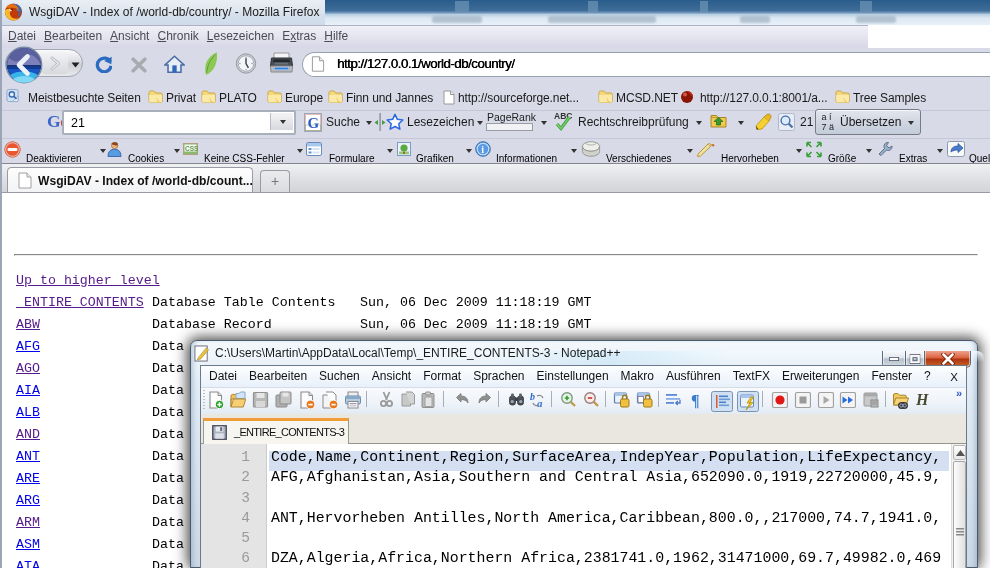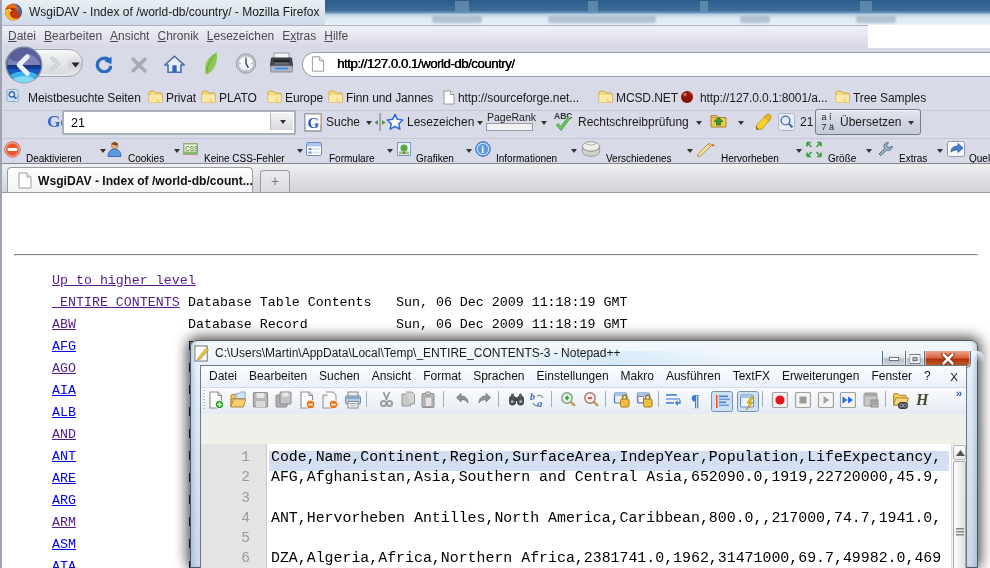--- a/index.html
+++ b/index.html
@@ -47,21 +47,21 @@
   border:1px solid #9a9aa5;border-bottom:none;border-radius:4.5px 4.5px 0 0;box-sizing:border-box;}
 #tab1 .t{position:absolute;left:30px;top:6px;font-size:12.1px;font-weight:bold;color:#111;white-space:nowrap;}
 #newtab{left:260px;top:6px;width:30px;height:23px;background:linear-gradient(180deg,#eaebed,#dadbde);
   border:1px solid #9a9aa5;border-bottom:none;border-radius:4px 4px 0 0;box-sizing:border-box;
   color:#777;font-size:14px;text-align:center;line-height:21px;}
 
 #content{left:0;top:192px;width:990px;height:376px;background:#fff;border-top:1px solid #9a9aa5;box-sizing:border-box;}
 #content h1{position:absolute;left:16px;margin:0;font-family:"Liberation Serif",serif;
   font-size:31.5px;color:#000;letter-spacing:0;top:4px;}
 #chr{left:14px;top:61px;width:964px;height:2px;border:1px solid #9a9a9a;border-color:#878787 #eee #eee #878787;box-sizing:border-box;}
-.mrow{position:absolute;font-family:"Liberation Mono",monospace;font-size:13.3px;line-height:15px;white-space:pre;margin-left:36px;}
+.mrow{position:absolute;font-family:"Liberation Mono",monospace;font-size:13.3px;line-height:15px;white-space:pre;}
 .lnk{color:#0000EE;text-decoration:underline;}
 .vis{color:#551A8B;text-decoration:underline;}
 #leftedge{left:0;top:0;width:2px;height:568px;background:#9aa5b5;}
 
 #npp{left:184px;top:331px;width:806px;height:237px;}
 #npp-shadow{left:6px;top:9px;width:788px;height:228px;border-radius:8px;
   box-shadow:0 0 13px 3px rgba(28,28,28,.78);}
 #npp-frame{left:6px;top:9px;width:788px;height:228px;border-radius:7px 7px 0 0;
   background:linear-gradient(180deg,#f3f8fc 0%,#e2ecf5 20%,#ccd8e5 100%);
   border:1px solid #4a5a6a;box-sizing:border-box;
@@ -618,20 +618,31 @@
             <path d="M1.5 14 L3.8 7 L16.5 7 L14.3 14Z" fill="#f8d478" stroke="#a8862a" stroke-width="1"></path>
             <rect x="6.5" y="11.5" width="9" height="6" rx="2.6" fill="#3a4048" stroke="#222" stroke-width=".8"></rect>
             <circle cx="9.3" cy="14.5" r="1.6" fill="none" stroke="#aab" stroke-width="1"></circle>
             <circle cx="12.7" cy="14.5" r="1.6" fill="none" stroke="#aab" stroke-width="1"></circle>
           </svg>
           <svg style="position:absolute;left:715px;top:3px" width="16" height="18" viewBox="0 0 16 18">
             <text x="0" y="14" font-size="16" font-style="italic" font-weight="bold" fill="#4a4a32" font-family="Liberation Serif,serif">H</text>
           </svg>
           <div style="position:absolute;left:755px;top:-1px;color:#2a5ac8;font-size:11px;font-weight:bold;">»</div>
         </div>
+      <div class="abs" id="npp-tabs">
+        <div class="abs" id="npp-tab1">
+          <svg style="position:absolute;left:8px;top:4px" width="15" height="15" viewBox="0 0 14 14">
+            <rect x="0.7" y="0.7" width="12.6" height="12.6" fill="#aab2be" stroke="#445" stroke-width="1.2"></rect>
+            <rect x="3.4" y="1.5" width="7.2" height="4.6" fill="#e8ecf2"></rect>
+            <rect x="7.6" y="2.1" width="2" height="3.4" fill="#667"></rect>
+            <rect x="3" y="7.8" width="8" height="5" fill="#dde0e8"></rect>
+          </svg>
+          <div class="t">_ENTIRE_CONTENTS-3</div>
+        </div>
+      </div>
       <div class="abs" id="npp-edit">
         <div class="abs" id="sel1"></div>
         <div class="abs" id="npp-gutter">
           <div class="gl" style="top:5px">1</div>
           <div class="gl" style="top:25.3px">2</div>
           <div class="gl" style="top:45.5px">3</div>
           <div class="gl" style="top:65.8px">4</div>
           <div class="gl" style="top:86px">5</div>
           <div class="gl" style="top:106.3px">6</div>
         </div>

